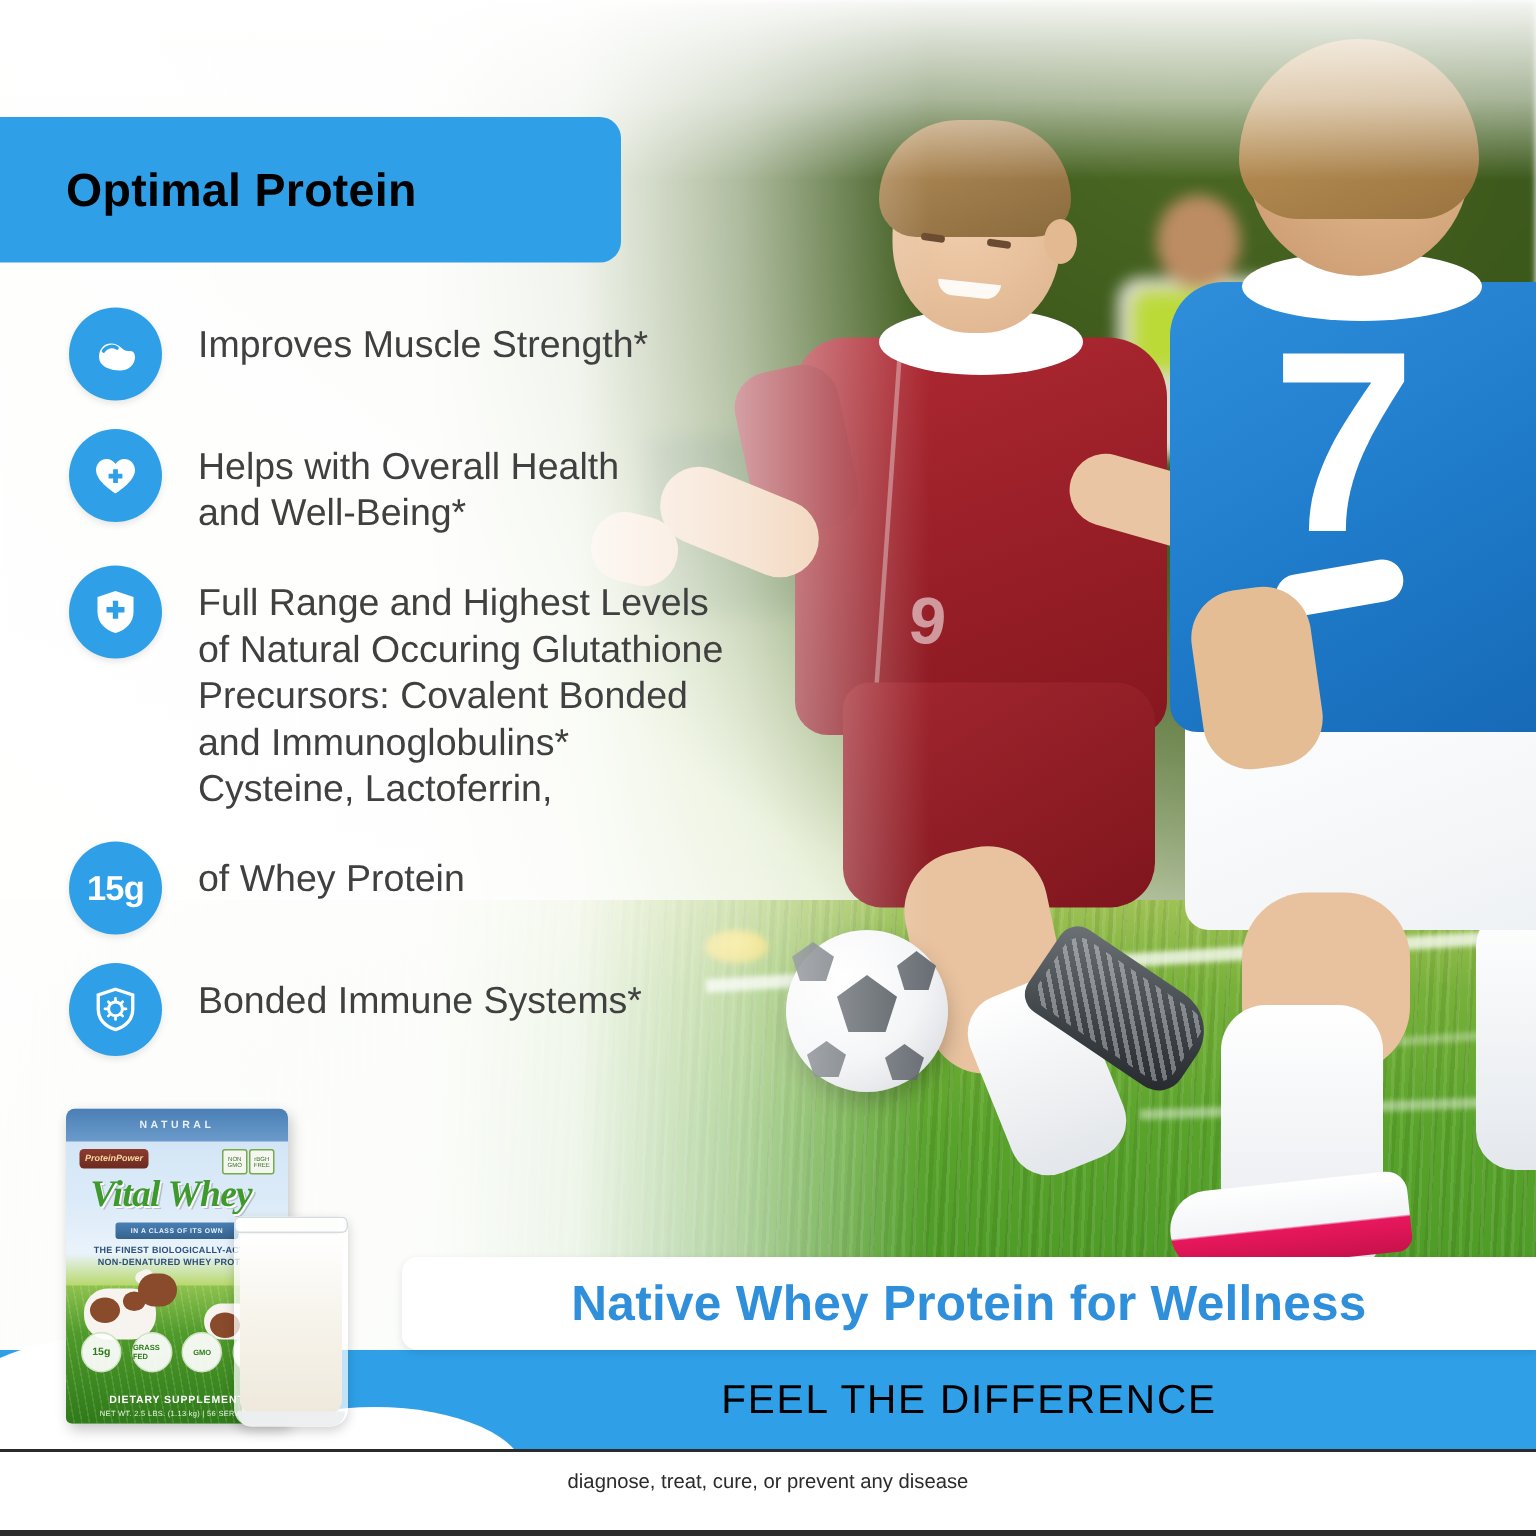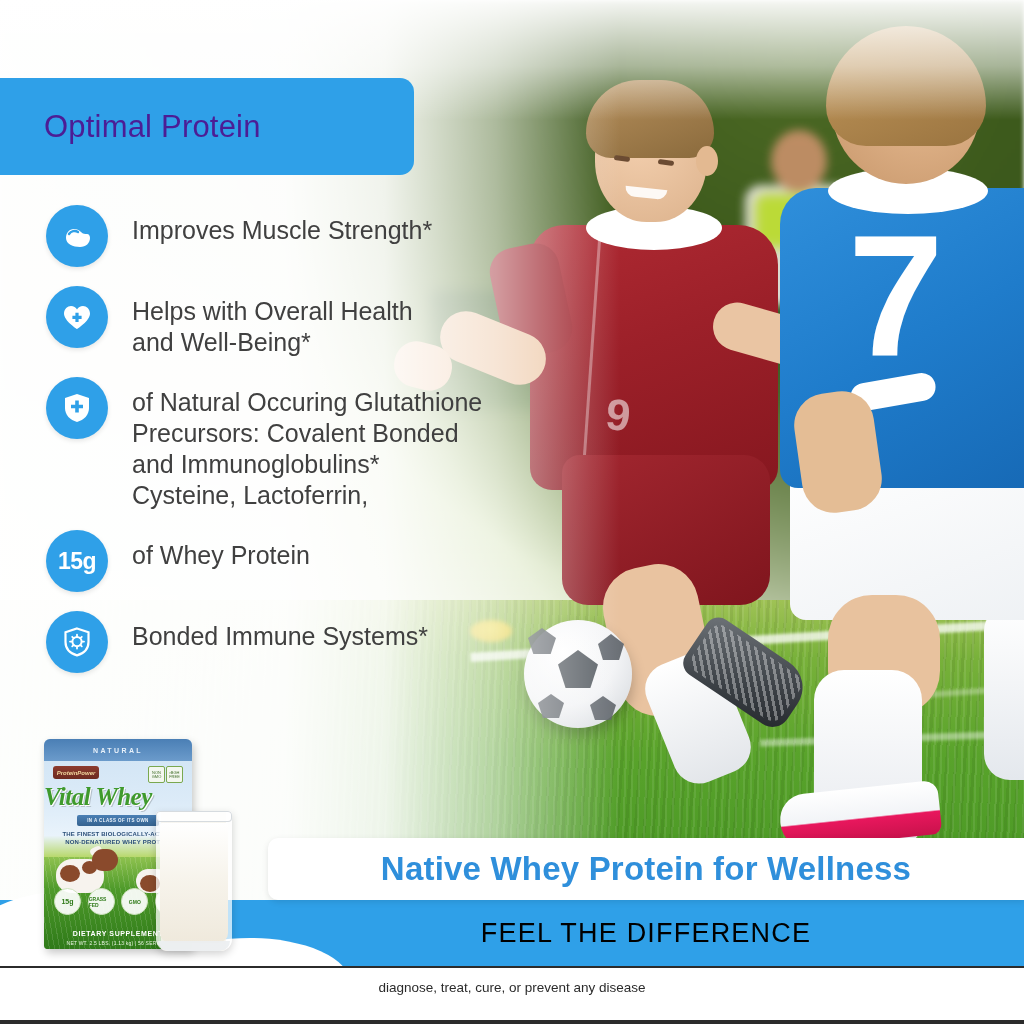--- a/index.html
+++ b/index.html
@@ -176,21 +176,21 @@
   }
 
   
   .header-banner{
     position:absolute;left:0;top:78px;width:414px;height:97px;
     background:#2fa0e8;border-radius:0 14px 14px 0;
     display:flex;flex-direction:column;justify-content:center;
     padding-left:44px;box-sizing:border-box;
   }
   .header-banner .hl{
-    color:#4c1d95;font-size:31px;line-height:38px;font-weight:normal;letter-spacing:.2px;
+    color:#000000;font-size:31px;line-height:38px;font-weight:bold;letter-spacing:.2px;
   }
 
   
   .benefits{position:absolute;left:46px;top:205px;width:520px;}
   .benefit{display:flex;align-items:flex-start;margin-bottom:19px;}
   .b-icon{
     width:62px;height:62px;border-radius:50%;background:#2fa0e8;flex:0 0 62px;
     display:flex;align-items:center;justify-content:center;margin-right:24px;
     box-shadow:0 2px 5px rgba(0,0,0,.10);
   }
@@ -223,21 +223,21 @@
     display:flex;align-items:center;justify-content:center;
   }
   .brand-tag span{color:#f4d9a0;font-size:6px;font-style:italic;font-weight:bold;}
   .seal{
     position:absolute;top:27px;width:15px;height:15px;border-radius:2px;background:#f3f7ef;border:1px solid #7aa84f;
     font-size:4px;color:#3e6b25;display:flex;align-items:center;justify-content:center;text-align:center;line-height:4px;
   }
   .seal.s1{left:104px;}
   .seal.s2{left:122px;}
   .vital{
-    position:absolute;left:0;top:44px;width:124px;text-align:left;
+    position:absolute;left:0;top:44px;width:124px;text-align:right;
     font-size:25px;font-weight:bold;font-style:italic;color:#3f9a2d;
     text-shadow:1px 1px 0 #ffffff, 2px 2px 0 rgba(0,0,0,.18);
     letter-spacing:-.5px;font-family:"Liberation Serif",serif;
   }
   .ribbon{
     position:absolute;left:33px;top:76px;width:82px;height:11px;border-radius:2px;
     background:linear-gradient(180deg,#4a7fb5,#35638f);
     display:flex;align-items:center;justify-content:center;
   }
   .ribbon span{color:#eaf3fb;font-size:4.5px;letter-spacing:.4px;font-weight:bold;}
@@ -423,20 +423,21 @@
     </div>
 
     <div class="benefit">
       <div class="b-icon">
         <svg width="36" height="36" viewBox="0 0 36 36">
           <path d="M18 4l12 4v10c0 7-5 12-12 14C11 30 6 25 6 18V8z" fill="#ffffff"></path>
           <path d="M16.2 10.5h3.6v4.2H24v3.6h-4.2v4.2h-3.6v-4.2H12v-3.6h4.2z" fill="#2fa0e8"></path>
         </svg>
       </div>
       <div class="b-text">
+        <span class="ln">Full Range and Highest Levels</span>
         <span class="ln">of Natural Occuring Glutathione</span>
         <span class="ln">Precursors: Covalent Bonded</span>
         <span class="ln">and Immunoglobulins*</span>
         <span class="ln">Cysteine, Lactoferrin,</span>
       </div>
     </div>
 
     <div class="benefit">
       <div class="b-icon">
         <span class="b-badge">15g</span>

